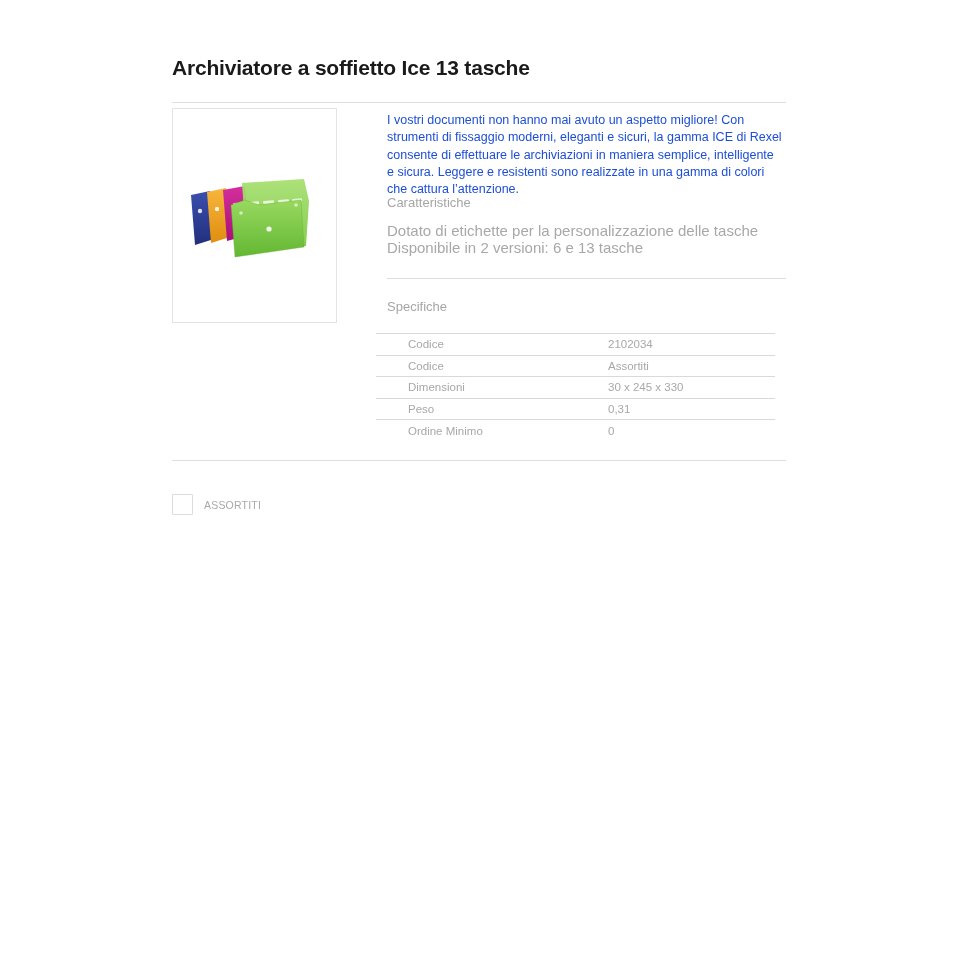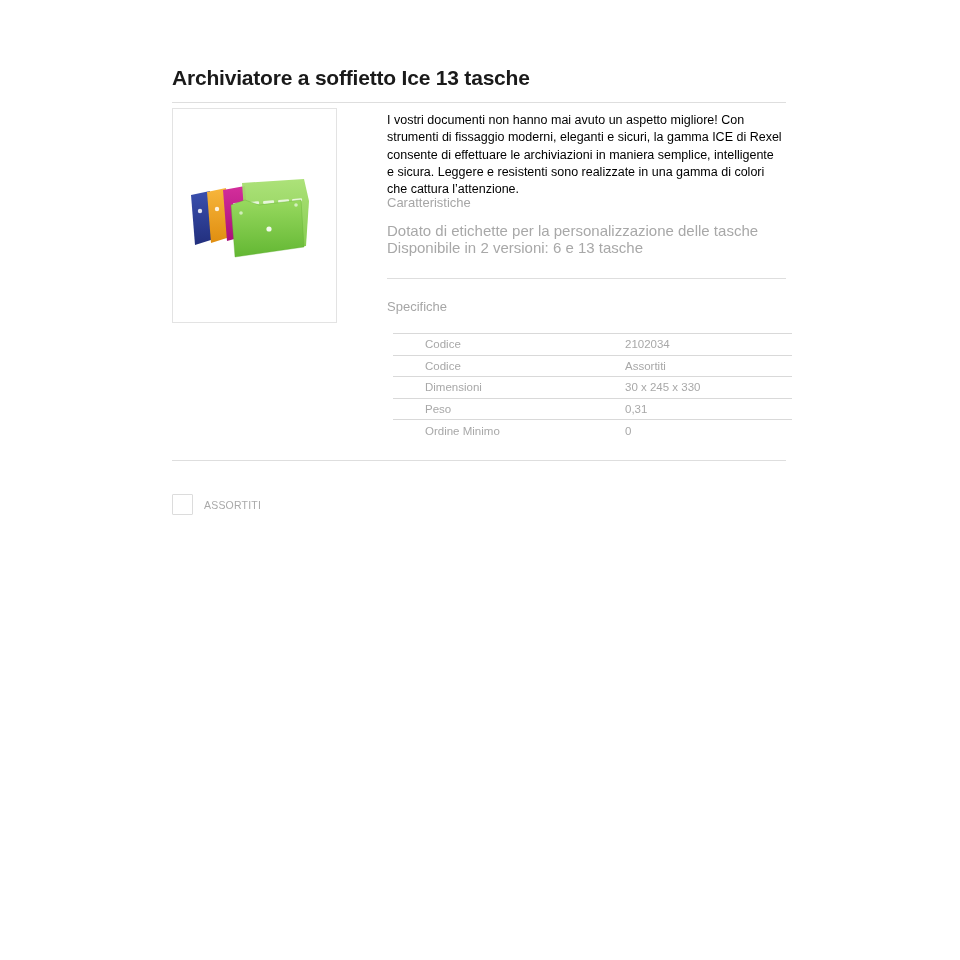--- a/index.html
+++ b/index.html
@@ -8,21 +8,21 @@
     width: 960px; height: 960px;
     background: #ffffff;
     font-family: "Liberation Sans", sans-serif;
     -webkit-font-smoothing: antialiased;
   }
   .page { position: relative; width: 960px; height: 960px; overflow: hidden; }
 
   
   .product-title {
     position: absolute;
-    left: 172px; top: 50px;
+    left: 172px; top: 40px;
     width: 620px;
     font-size: 21px;
     font-weight: bold;
     color: #1a1a1a;
     letter-spacing: -0.2px;
     line-height: 28px;
   }
 
   
   .divider {
@@ -51,21 +51,21 @@
 
   
   .right-col {
     position: absolute;
     left: 387px; top: 112px;
     width: 399px;
   }
   .description {
     font-size: 12.5px;
     line-height: 17.3px;
-    color: #000000;
+    color: #1d4ed8;
     margin: 0;
     width: 396px;
   }
   .section-heading {
     font-size: 13px;
     font-weight: normal;
     color: #a6a6a6;
     margin: 0;
     line-height: 22px;
   }
@@ -77,21 +77,21 @@
   }
 
   
   .h-caratteristiche { position: absolute; left: 387px; top: 192px; }
   .h-specifiche      { position: absolute; left: 387px; top: 296px; }
   .features-wrap     { position: absolute; left: 387px; top: 222px; width: 399px; }
 
   
   .spec-table {
     position: absolute;
-    left: 393px; top: 333px;
+    left: 376px; top: 333px;
     width: 399px;
     border-collapse: collapse;
   }
   .spec-table tr { height: 21.6px; }
   .spec-table td {
     border-top: 1px solid #d9d9d9;
     font-size: 11.5px;
     color: #a8a8a8;
     padding: 3px 0 3px 0;
     vertical-align: middle;

